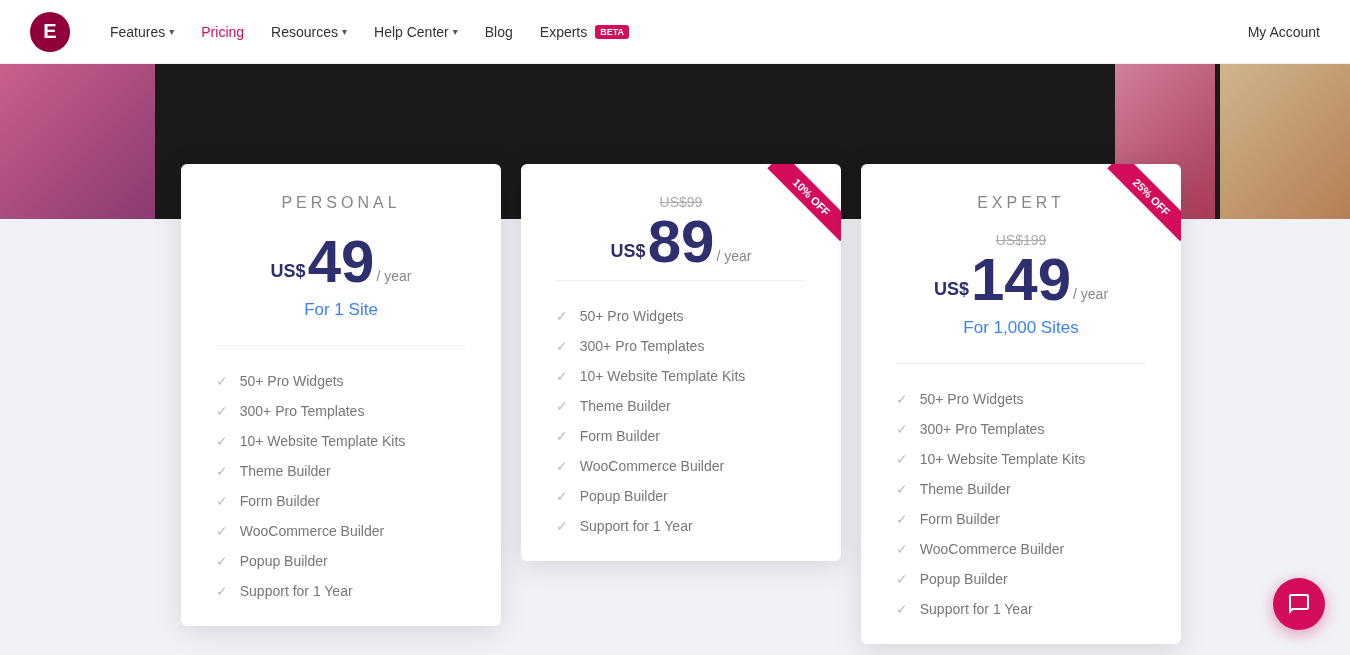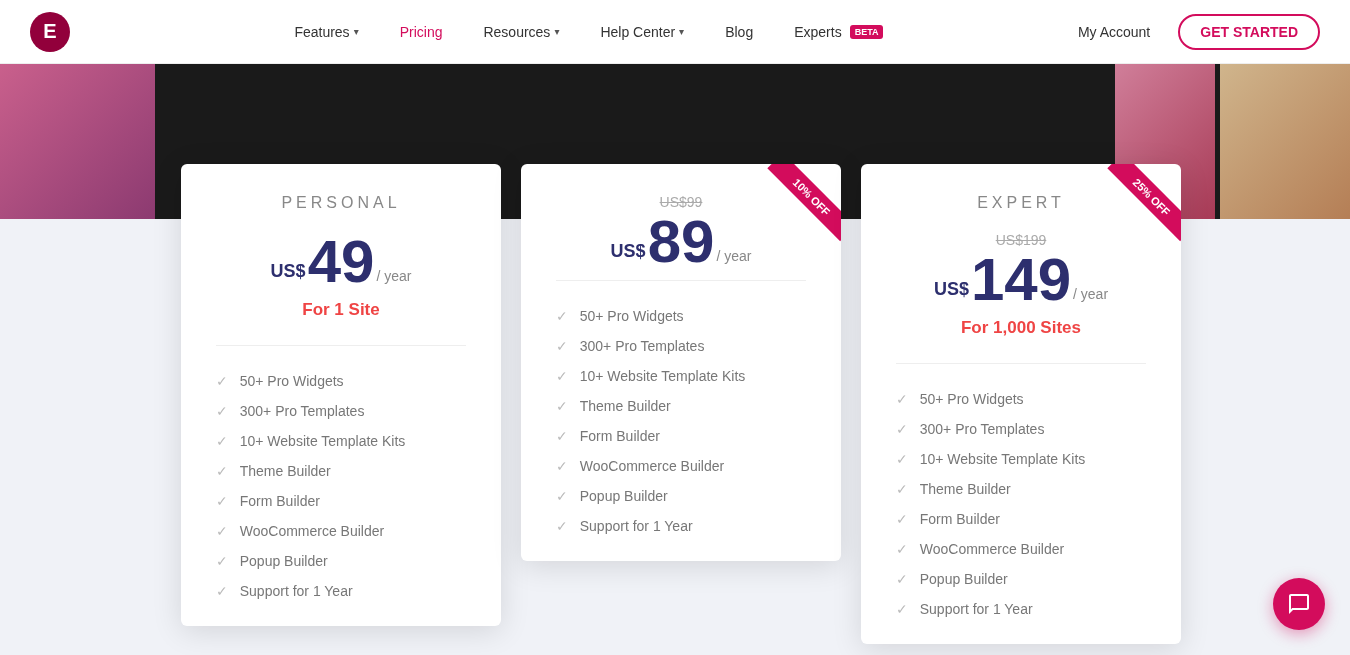--- a/index.html
+++ b/index.html
@@ -9,21 +9,21 @@
     nav {
       position: fixed; top: 0; left: 0; right: 0; height: 64px;
       background: #fff; display: flex; align-items: center; padding: 0 30px;
       z-index: 100; border-bottom: 1px solid #eee;
     }
     .nav-logo {
       width: 40px; height: 40px; border-radius: 50%; background: #92003b;
       display: flex; align-items: center; justify-content: center;
       color: #fff; font-size: 20px; font-weight: bold; margin-right: 30px; flex-shrink: 0;
     }
-    .nav-links { display: flex; align-items: center; gap: 21px; flex: 1; justify-content: center; }
+    .nav-links { display: flex; align-items: center; gap: 7px; flex: 1; }
     .nav-link {
       padding: 6px 10px; font-size: 14px; color: #333; cursor: pointer;
       display: flex; align-items: center; gap: 4px; white-space: nowrap;
     }
     .nav-link.active { color: #d30c5c; }
     .nav-link .chevron { font-size: 10px; color: #555; }
     .nav-badge {
       background: #d30c5c; color: #fff; font-size: 9px; font-weight: bold;
       padding: 2px 5px; border-radius: 3px; margin-left: 4px;
     }
@@ -98,21 +98,21 @@
       font-size: 18px; color: #2d2f6e; font-weight: 600; margin-bottom: 10px;
     }
     .price-amount {
       font-size: 60px; color: #2d2f6e; font-weight: 800; line-height: 1;
     }
     .price-period {
       font-size: 14px; color: #888; margin-bottom: 8px;
     }
 
     .sites-label {
-      text-align: center; color: #ef4444; font-size: 17px; font-weight: 700;
+      text-align: center; color: #3b82f6; font-size: 17px; font-weight: 400;
       margin-bottom: 25px;
     }
 
     .divider {
       height: 1px; background: #eee; margin-bottom: 20px;
     }
 
     .features-list { list-style: none; }
     .features-list li {
       display: flex; align-items: center; gap: 12px;
@@ -155,21 +155,20 @@
     <div class="nav-link">
       <span>Blog</span>
     </div>
     <div class="nav-link">
       <span>Experts</span>
       <span class="nav-badge">BETA</span>
     </div>
   </div>
   <div class="nav-right">
     <span class="my-account">My Account</span>
-    <button class="get-started-btn">GET STARTED</button>
   </div>
 </nav>
 
 <div class="hero-bg">
   <div class="hero-img-left"></div>
   <div class="hero-img-right-1"></div>
   <div class="hero-img-right-2"></div>
 </div>
 
 <div class="main-content">

